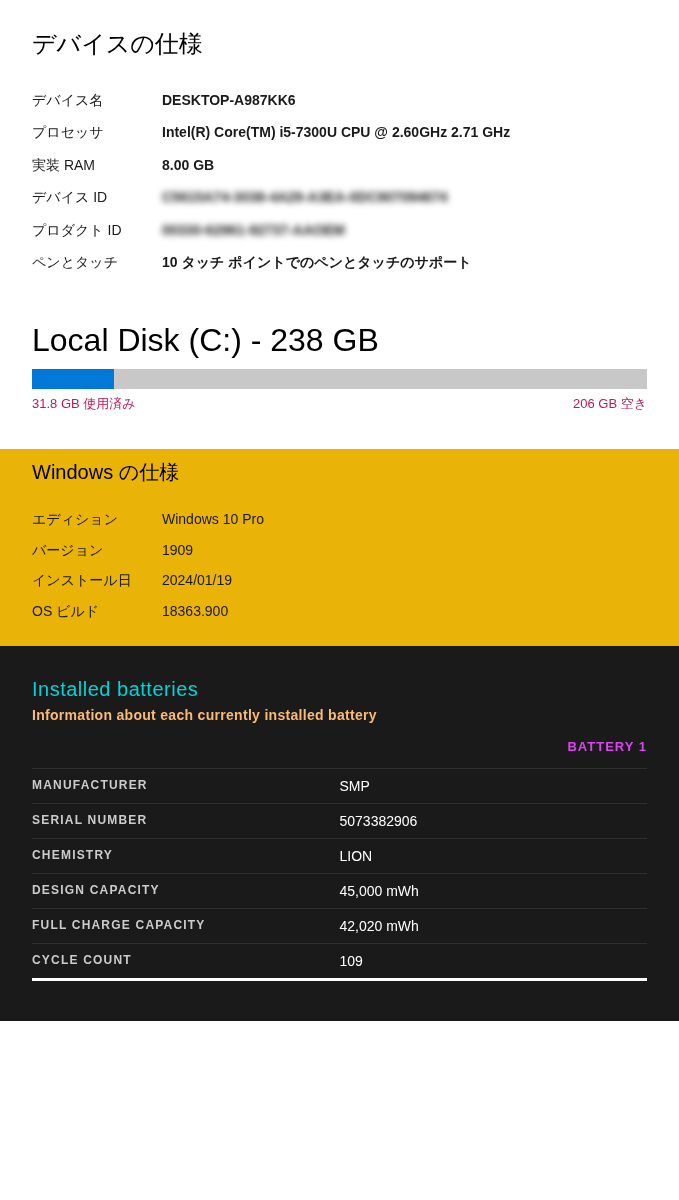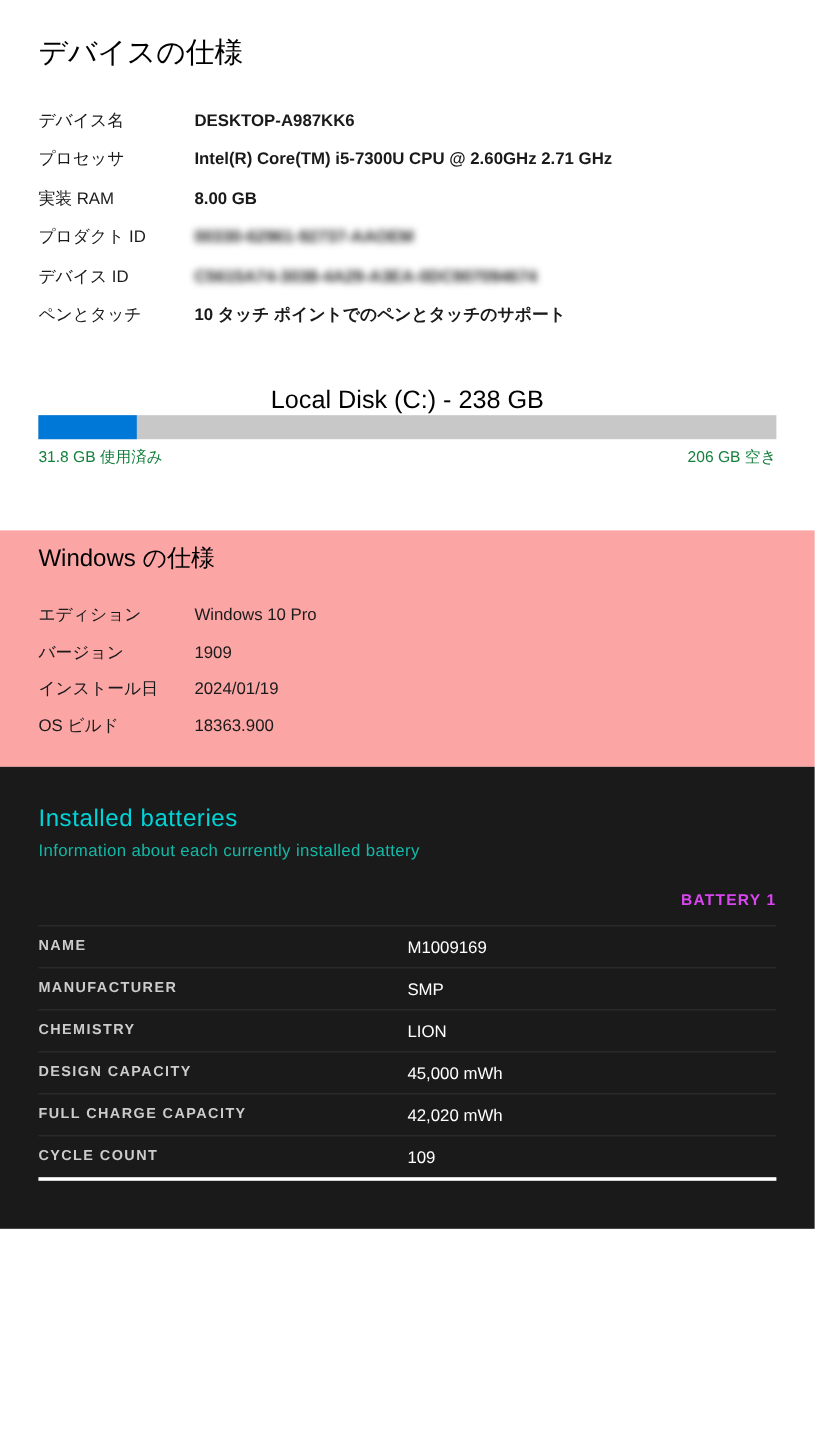--- a/index.html
+++ b/index.html
@@ -50,49 +50,48 @@
       user-select: none;
     }
 
     
     .disk-section {
       background: #fff;
       padding: 20px 32px 16px 32px;
       border-top: none;
     }
     .disk-title {
-      font-size: 21px;
+      font-size: 32px;
       font-weight: 300;
       color: #000;
-      margin-bottom: 0;
-      text-align: center;
+      margin-bottom: 10px;
     }
     .disk-bar-container {
       width: 100%;
       height: 20px;
       background: #c8c8c8;
       margin-bottom: 6px;
       position: relative;
     }
     .disk-bar-used {
       height: 100%;
       background: #0078d7;
       width: 13.4%;
     }
     .disk-labels {
       display: flex;
       justify-content: space-between;
       font-size: 13px;
-      color: #15803d;
-      margin-bottom: 36px;
+      color: #be185d;
+      margin-bottom: 20px;
     }
 
     
     .win-section {
-      background: #fca5a5;
+      background: #eab308;
       padding: 0 32px 20px 32px;
     }
     .win-title {
       font-size: 20px;
       font-weight: 400;
       color: #000;
       margin-bottom: 18px;
       padding-top: 10px;
     }
     .win-spec-table {
@@ -117,23 +116,23 @@
     }
     .battery-main-title {
       font-size: 20px;
       font-weight: 300;
       color: #00d4d8;
       margin-bottom: 6px;
       letter-spacing: 0.5px;
     }
     .battery-subtitle {
       font-size: 14px;
-      color: #14b8a6;
-      margin-bottom: 26px;
-      font-weight: 400;
+      color: #fdba74;
+      margin-bottom: 16px;
+      font-weight: 700;
       letter-spacing: 0.3px;
     }
 
     .battery-grid {
       width: 100%;
     }
     .battery-header-row {
       display: flex;
       justify-content: flex-end;
       padding-bottom: 10px;
@@ -183,26 +182,26 @@
         </tr>
         <tr>
           <td>プロセッサ</td>
           <td>Intel(R) Core(TM) i5-7300U CPU @ 2.60GHz   2.71 GHz</td>
         </tr>
         <tr>
           <td>実装 RAM</td>
           <td>8.00 GB</td>
         </tr>
         <tr>
+          <td>デバイス ID</td>
+          <td class="blurred">C5615A74-3038-4A29-A3EA-0DC907094674</td>
+        </tr>
+        <tr>
           <td>プロダクト ID</td>
           <td class="blurred">00330-62961-92737-AAOEM</td>
-        </tr>
-        <tr>
-          <td>デバイス ID</td>
-          <td class="blurred">C5615A74-3038-4A29-A3EA-0DC907094674</td>
         </tr>
         <tr>
           <td>ペンとタッチ</td>
           <td>10 タッチ ポイントでのペンとタッチのサポート</td>
         </tr>
       </tbody>
   </table>
 </div>
 
 <div class="disk-section">
@@ -243,28 +242,28 @@
 <div class="battery-section">
   <h2 class="battery-main-title">Installed batteries</h2>
   <p class="battery-subtitle">Information about each currently installed battery</p>
 
   <div class="battery-grid">
     <div class="battery-header-row">
       <div class="battery-col-header">BATTERY 1</div>
     </div>
     <div id="battery-rows-container">
         <div class="battery-row">
-          <div class="battery-label">NAME</div>
-          <div class="battery-value">M1009169</div>
-        </div>
-        <div class="battery-row">
           <div class="battery-label">MANUFACTURER</div>
           <div class="battery-value">SMP</div>
         </div>
         <div class="battery-row">
+          <div class="battery-label">SERIAL NUMBER</div>
+          <div class="battery-value">5073382906</div>
+        </div>
+        <div class="battery-row">
           <div class="battery-label">CHEMISTRY</div>
           <div class="battery-value">LION</div>
         </div>
         <div class="battery-row">
           <div class="battery-label">DESIGN CAPACITY</div>
           <div class="battery-value">45,000 mWh</div>
         </div>
         <div class="battery-row">
           <div class="battery-label">FULL CHARGE CAPACITY</div>
           <div class="battery-value">42,020 mWh</div>

